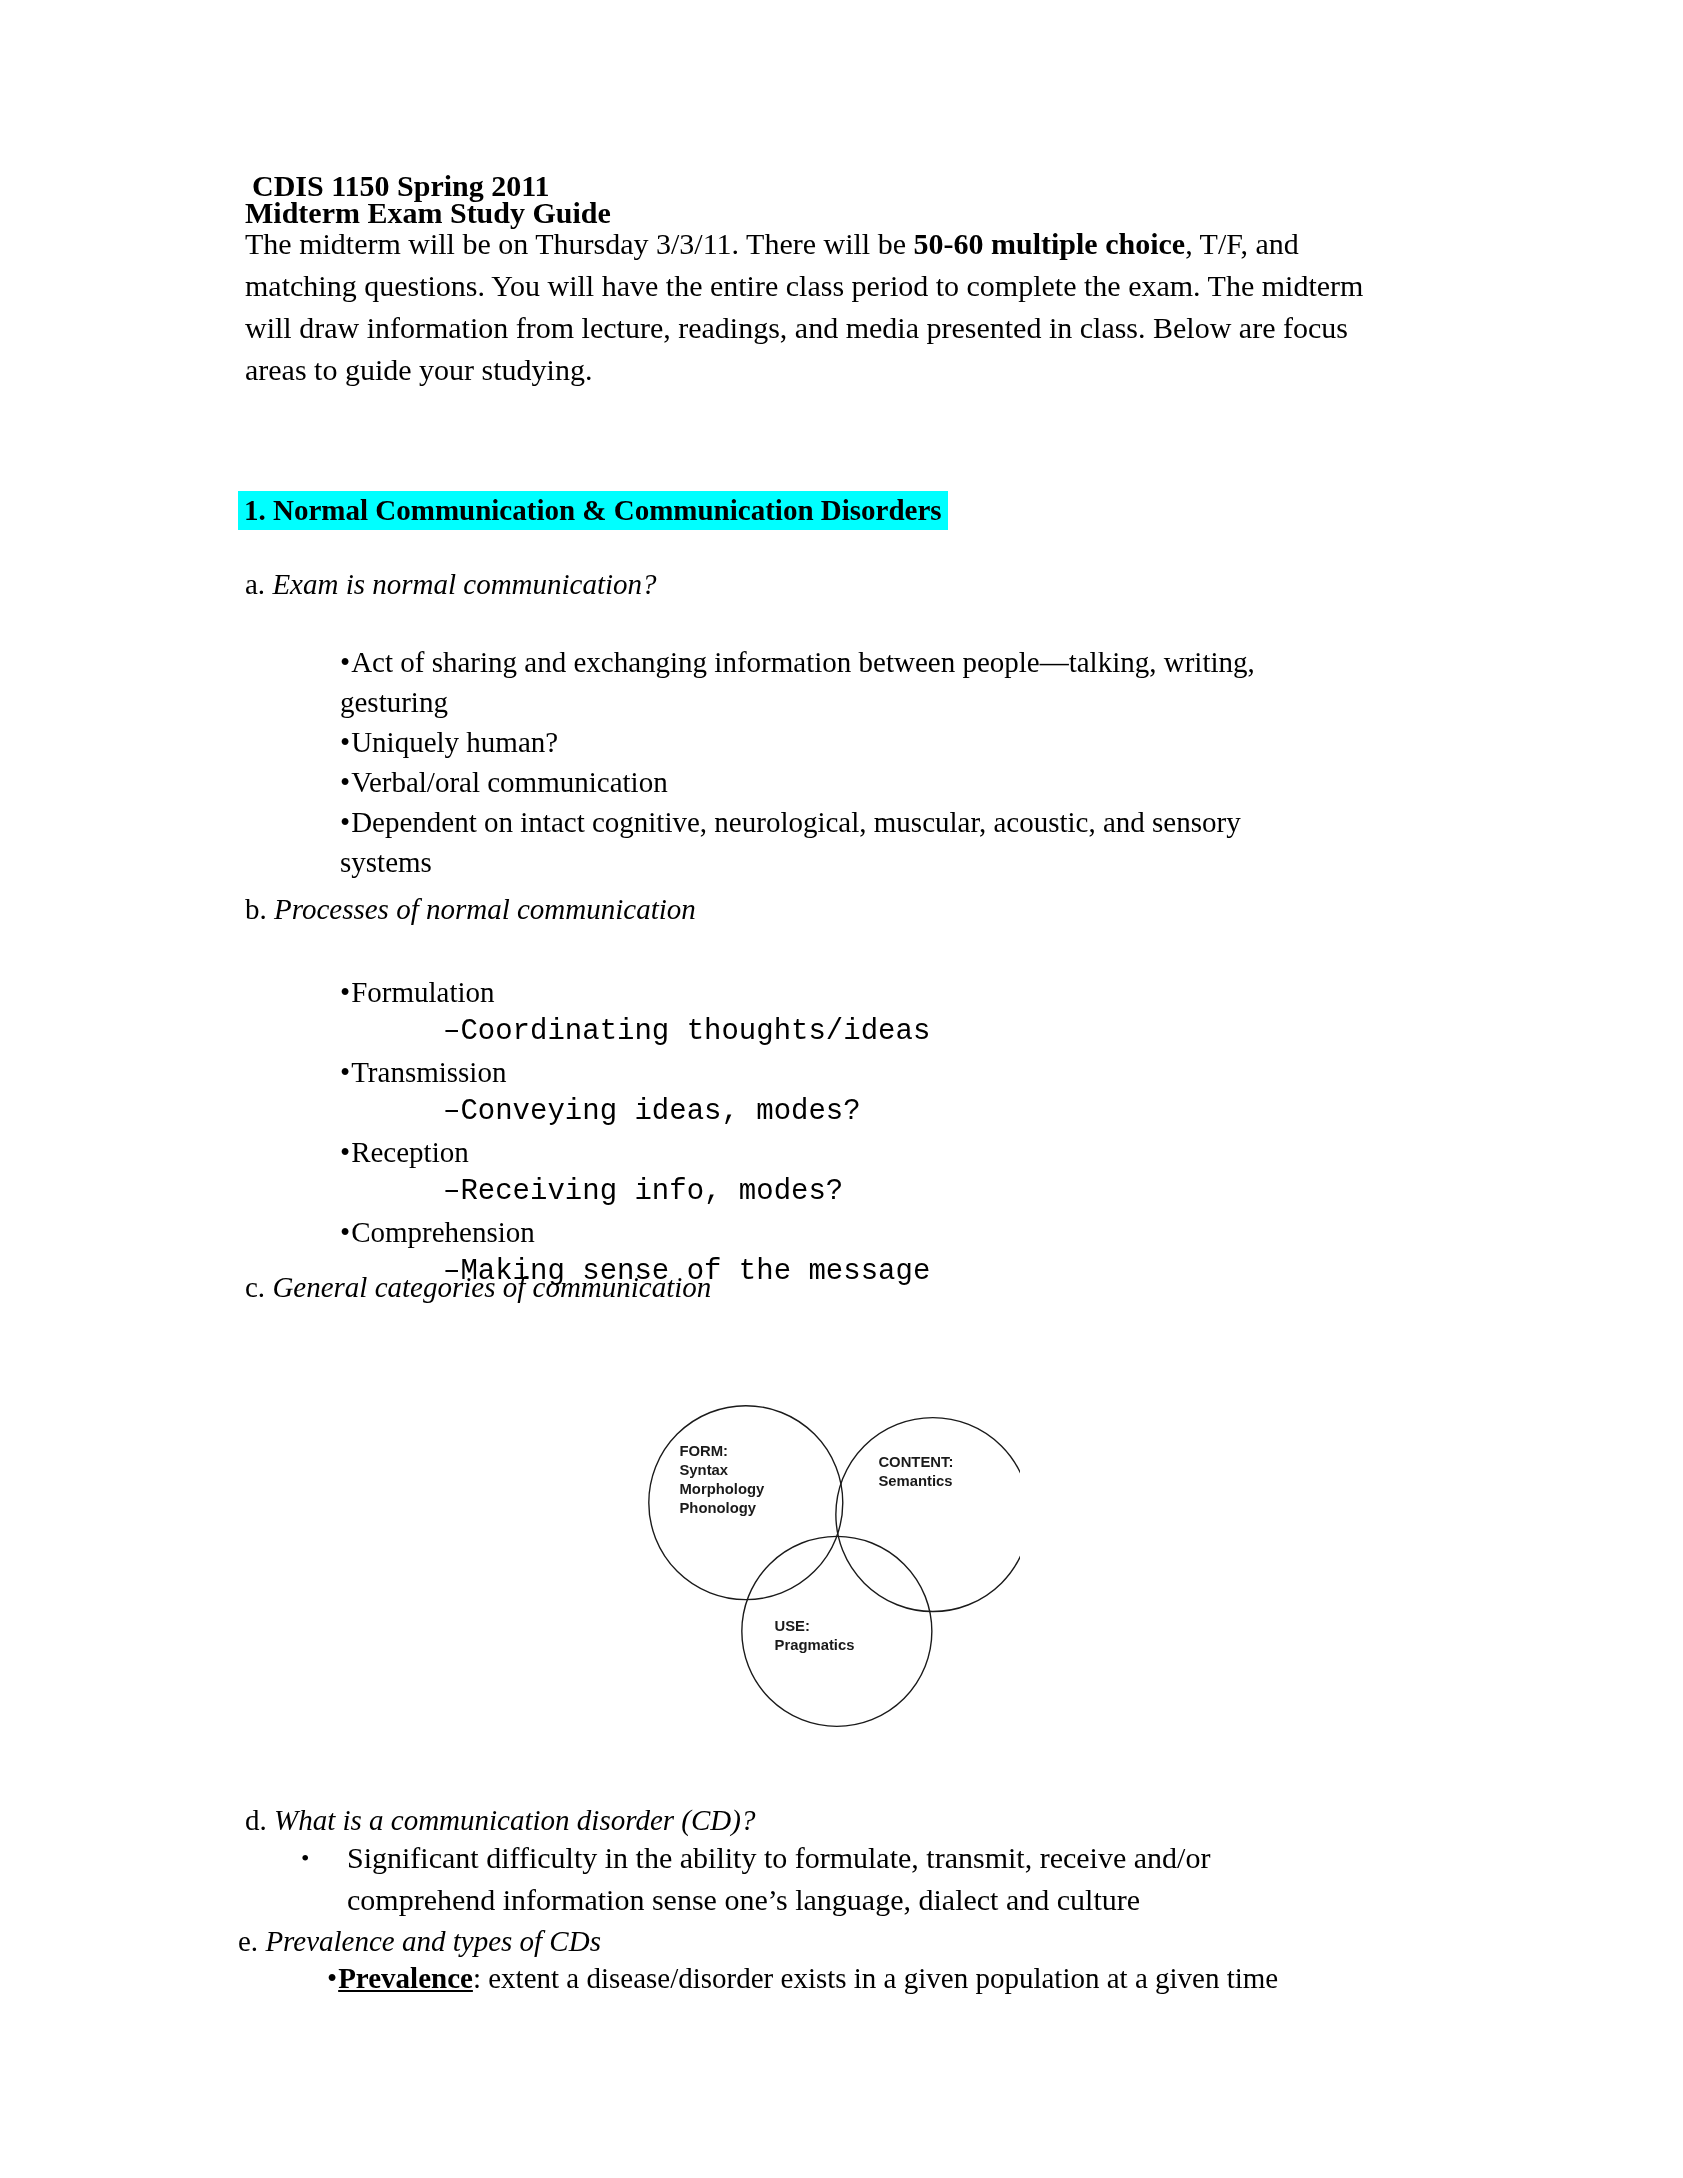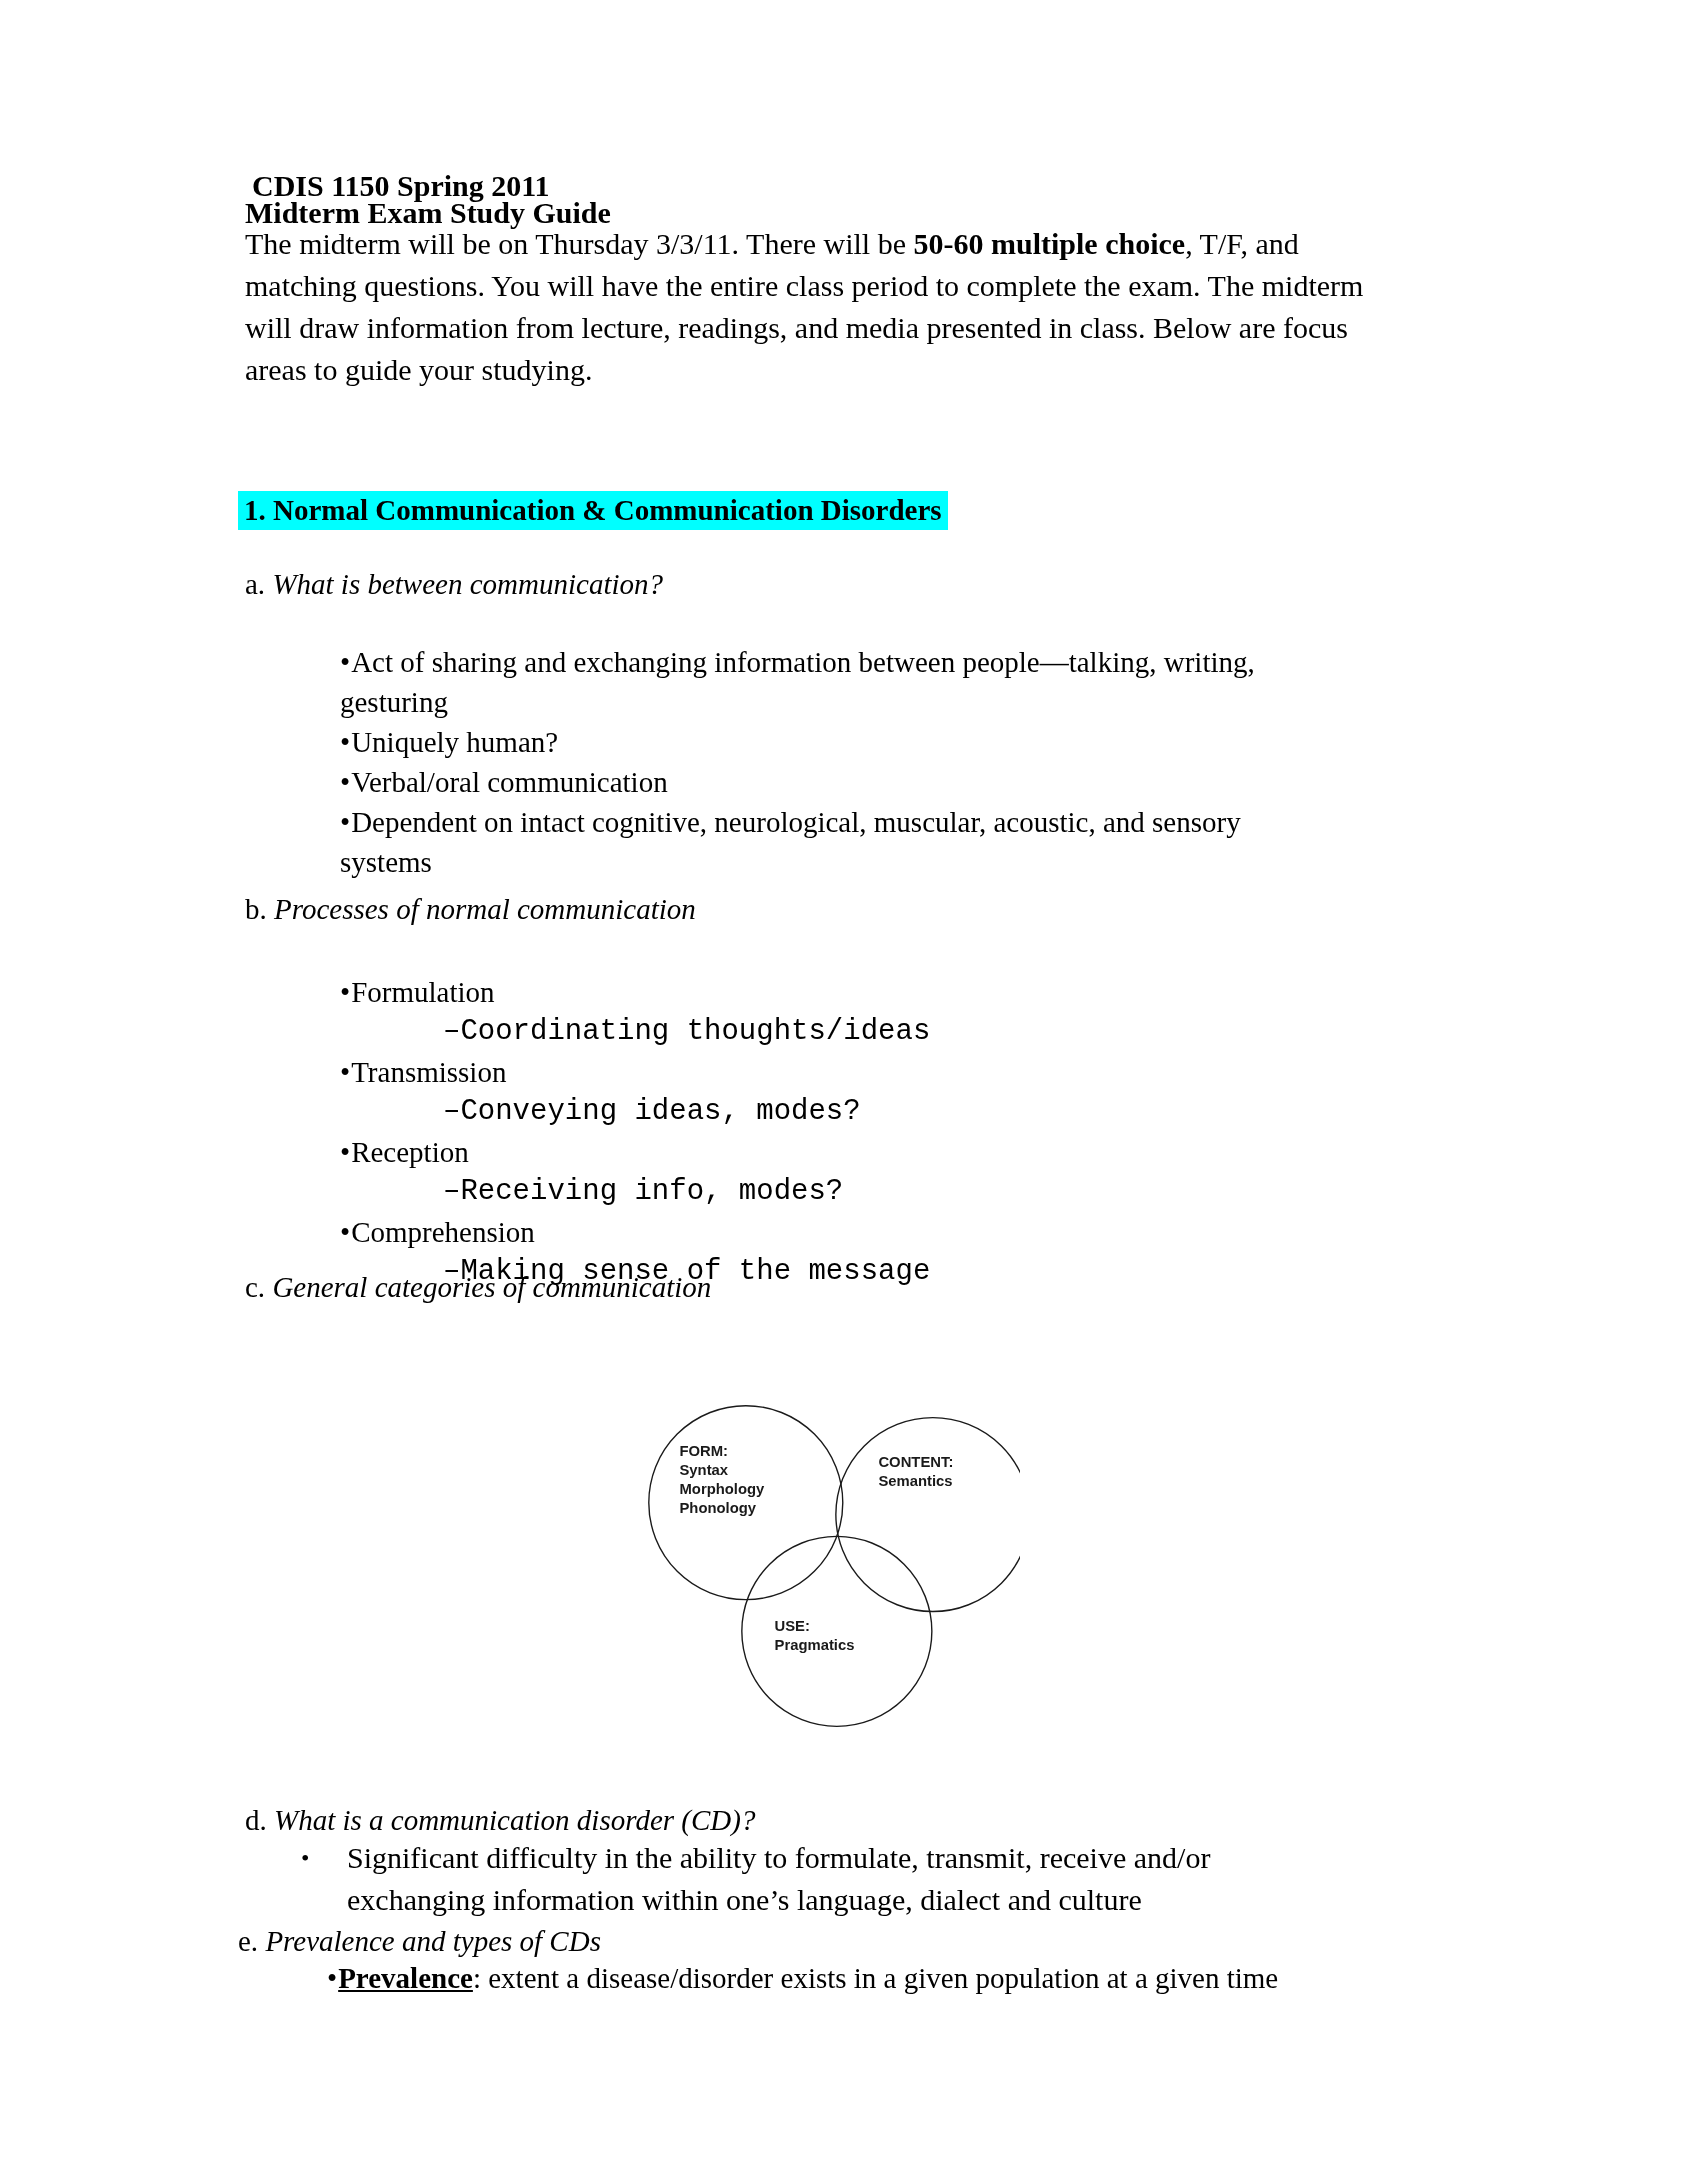--- a/index.html
+++ b/index.html
@@ -57,21 +57,21 @@
   <div class="blk para serif" style="left:245px; top:223px; width:1168px;">
     <span>The midterm will be on Thursday 3/3/11. There will be </span><b>50-60 multiple choice</b><span>, T/F, and matching questions. You will have the entire class period to complete the exam. The midterm will draw information from lecture, readings, and media presented in class. Below are focus areas to guide your studying.</span>
   </div>
 
   <div class="blk sec-head-wrap serif" style="left:238px; top:491px;">
     <span class="sec-head-hl">1. Normal Communication &amp; Communication Disorders</span>
   </div>
 
   <div class="blk item-label serif" style="left:245px; top:564px;">
     <span>a.</span>
-    <span class="ital">What is between communication?</span>
+    <span class="ital">Exam is normal communication?</span>
   </div>
 
   <div class="blk bullets serif" style="left:340px; top:642px;">
     <div class="b-line bullet-dot">Act of sharing and exchanging information between people—talking, writing,</div>
     <div class="b-wrap">gesturing</div>
     <div class="b-line bullet-dot">Uniquely human?</div>
     <div class="b-line bullet-dot">Verbal/oral communication</div>
     <div class="b-line bullet-dot">Dependent on intact cognitive, neurological, muscular, acoustic, and sensory</div>
     <div class="b-wrap">systems</div>
   </div>
@@ -122,21 +122,21 @@
   </div>
 
   <div class="blk item-label serif" style="left:245px; top:1800px;">
     <span>d.</span>
     <span class="ital">What is a communication disorder (CD)?</span>
   </div>
 
   <div class="blk hang serif" style="left:301px; top:1837px; width:1089px;">
     <span class="dot">•</span>
     <span class="txt">Significant difficulty in the ability to formulate, transmit, receive and/or</span>
-    <span class="txt">exchanging information within one’s language, dialect and culture</span>
+    <span class="txt">comprehend information sense one’s language, dialect and culture</span>
   </div>
 
   <div class="blk item-label serif" style="left:238px; top:1921px;">
     <span>e.</span>
     <span class="ital">Prevalence and types of CDs</span>
   </div>
 
   <div class="blk bullets serif" style="left:327px; top:1958px;">
     <div class="b-line bullet-dot"><span class="ul-bold">Prevalence</span><span>: extent a disease/disorder exists in a given population at a given time</span></div>
   </div>

